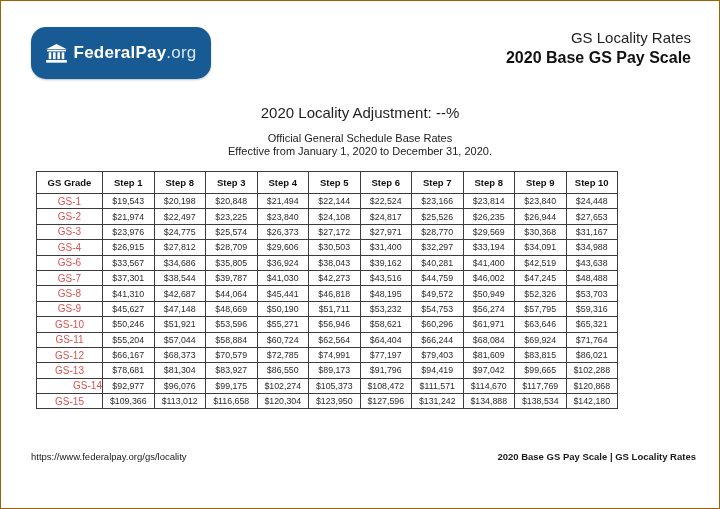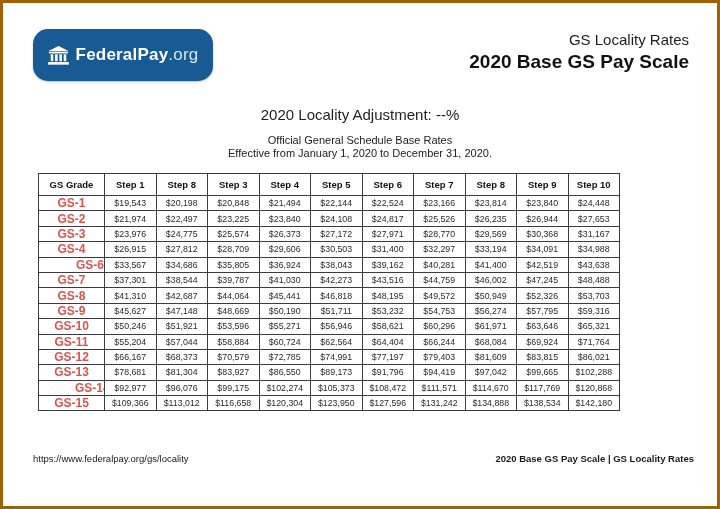--- a/index.html
+++ b/index.html
@@ -1,20 +1,20 @@
 <!DOCTYPE html>
 <html><head>
 <meta charset="utf-8">
 <style>
   html,body{margin:0;padding:0;background:#fff;}
   .page{
     position:relative;
     width:720px;height:509px;
     background:#ffffff;
-    border:3px solid #a16207;
+    border:1px solid #a16207;
     box-sizing:border-box;
     font-family:"Liberation Sans", sans-serif;
     color:#1f1f1f;
     overflow:hidden;
   }
   
   .logo{
     position:absolute;left:30px;top:26px;
     width:180px;height:52px;
     border-radius:15px;
@@ -24,21 +24,21 @@
   }
   .logo-icon{display:flex;align-items:center;}
   .logo-text{font-size:17px;color:#ffffff;letter-spacing:.2px;}
   .logo-text .main{font-weight:bold;color:#ffffff;}
   .logo-text .suffix{font-weight:normal;color:#d7e7f6;}
   .titles{
     position:absolute;right:28px;top:28px;
     text-align:right;
   }
   .title-small{font-size:15px;color:#1f1f1f;margin-bottom:3px;}
-  .title-main{font-size:19px;font-weight:bold;color:#111;}
+  .title-main{font-size:16px;font-weight:bold;color:#111;}
   
   .adjustment{
     position:absolute;top:103px;left:0;width:100%;
     text-align:center;font-size:15px;color:#1f1f1f;
   }
   .subline1{
     position:absolute;top:131px;left:0;width:100%;
     text-align:center;font-size:11px;color:#222;
   }
   .subline2{
@@ -62,21 +62,21 @@
     padding:0;background:#fff;
   }
   table.pay td{
     border:1px solid #3c3c3c;
     height:14.4px;
     font-size:8.8px;color:#2a2a2a;
     text-align:center;vertical-align:middle;
     padding:0;background:#fff;
     overflow:hidden;white-space:nowrap;
   }
-  table.pay td.grade{font-weight:bold;font-size:12px;}
+  table.pay td.grade{font-weight:normal;font-size:10px;}
   
   .footer-url{
     position:absolute;left:30px;top:450px;
     font-size:9.5px;font-weight:normal;color:#1a1a1a;
   }
   .footer-title{
     position:absolute;right:23px;top:450px;
     font-size:9.5px;font-weight:bold;color:#1a1a1a;
     text-align:right;
   }
@@ -178,21 +178,21 @@
           <td>$28,709</td>
           <td>$29,606</td>
           <td>$30,503</td>
           <td>$31,400</td>
           <td>$32,297</td>
           <td>$33,194</td>
           <td>$34,091</td>
           <td>$34,988</td>
         </tr>
         <tr>
-          <td class="grade" style="color: rgb(217, 83, 79); text-align: right;">GS-6</td>
+          <td class="grade" style="color: rgb(217, 83, 79);">GS-6</td>
           <td>$33,567</td>
           <td>$34,686</td>
           <td>$35,805</td>
           <td>$36,924</td>
           <td>$38,043</td>
           <td>$39,162</td>
           <td>$40,281</td>
           <td>$41,400</td>
           <td>$42,519</td>
           <td>$43,638</td>

